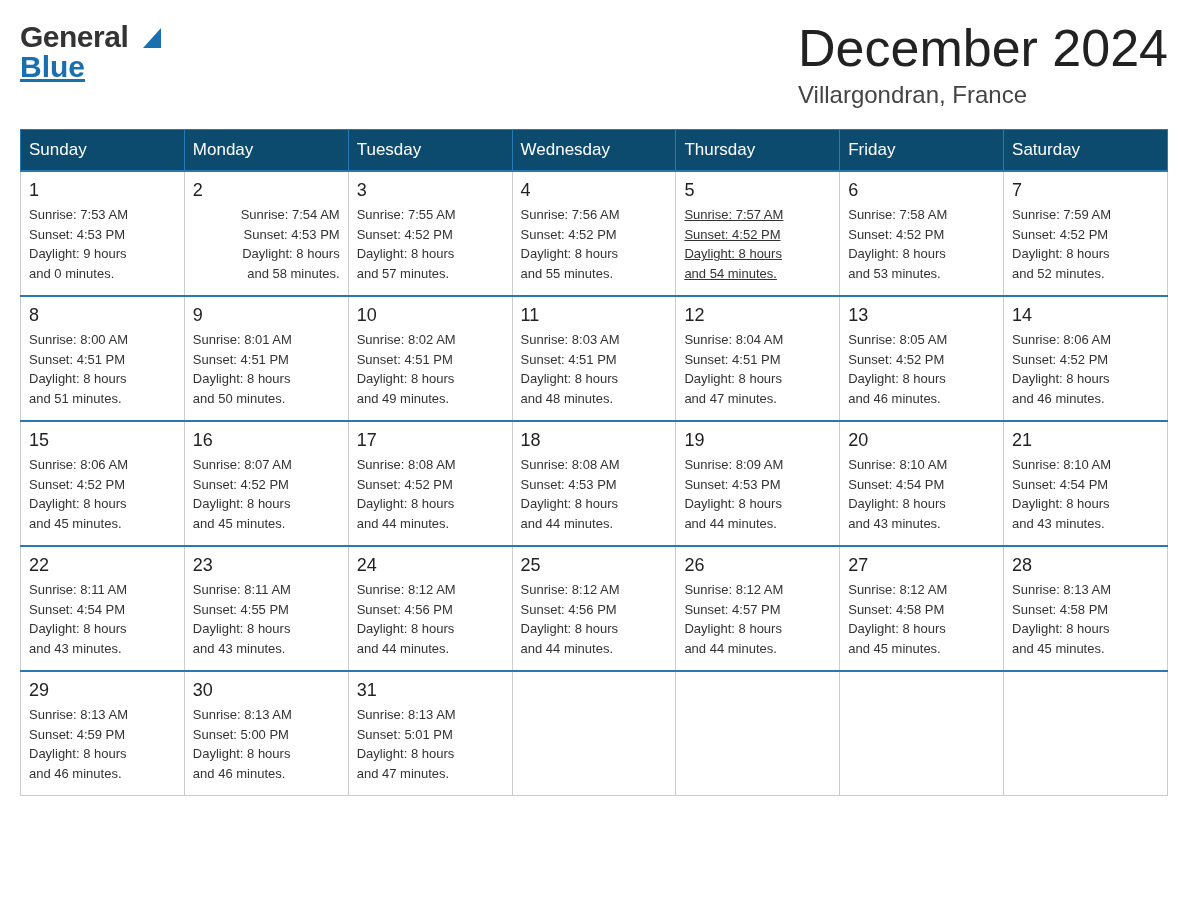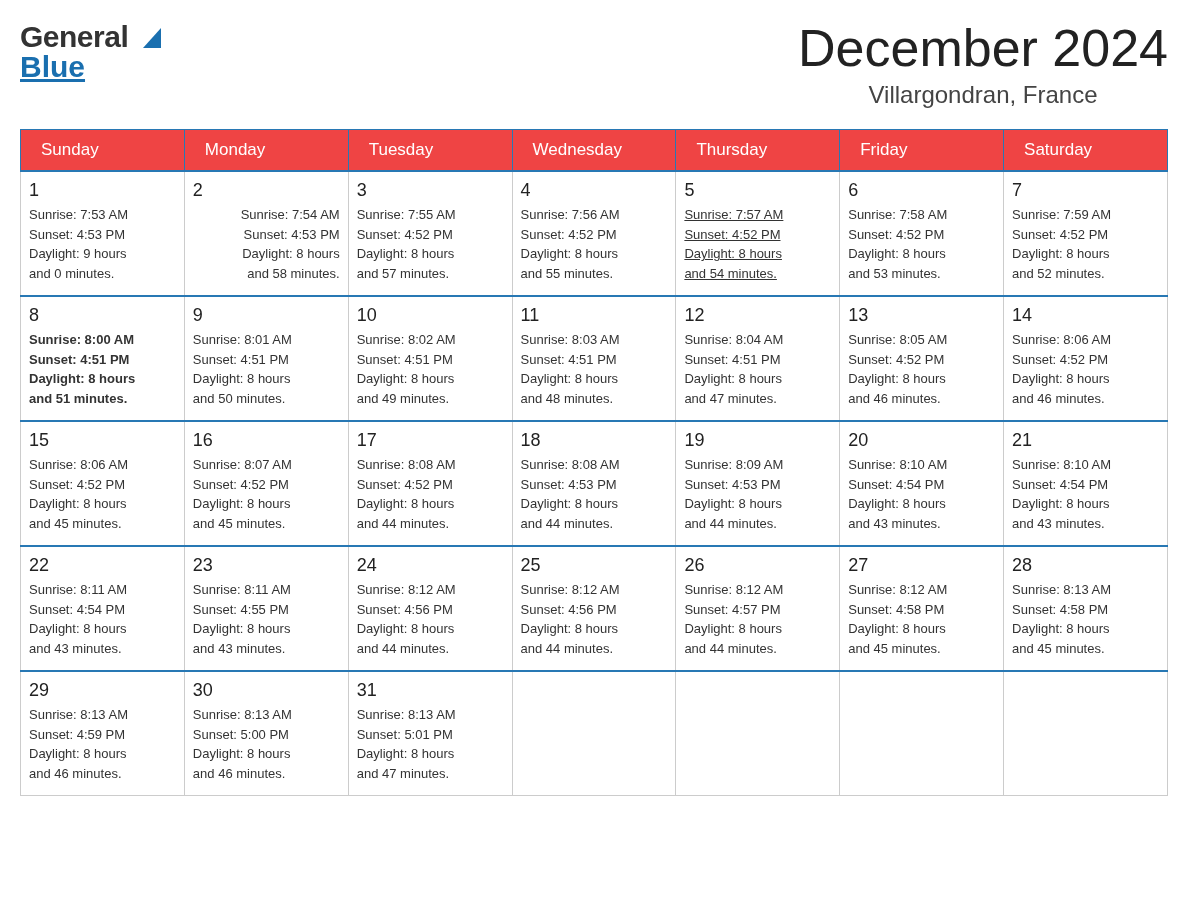--- a/index.html
+++ b/index.html
@@ -10,42 +10,42 @@
       min-height: 918px;
       padding: 20px;
     }
     .header {
       display: flex;
       justify-content: space-between;
       align-items: flex-start;
       margin-bottom: 20px;
     }
     .title-block {
-      text-align: center;
+      text-align: left;
     }
     .calendar-title {
       font-size: 52px;
       font-weight: normal;
       color: #222;
       line-height: 1.1;
     }
     .calendar-subtitle {
       font-size: 24px;
       color: #444;
       margin-top: 4px;
     }
     table {
       width: 100%;
       border-collapse: collapse;
       table-layout: fixed;
     }
     thead tr th {
-      background-color: #ef4444;
+      background-color: #0c4a6e;
       color: #fff;
-      padding: 10px 20px;
+      padding: 10px 8px;
       font-size: 17px;
       font-weight: normal;
       text-align: left;
       border: 1px solid #2878b4;
     }
     tbody tr td {
       vertical-align: top;
       padding: 8px 8px 12px 8px;
       border: 1px solid #ccc;
       border-top: 2px solid #2878b4;
@@ -174,21 +174,21 @@
           <span class="day-num">7</span>
           <div class="day-info" style="white-space: pre-line;">Sunrise: 7:59 AM
 Sunset: 4:52 PM
 Daylight: 8 hours
 and 52 minutes.</div>
         </td>
       </tr>
       <tr>
         <td>
           <span class="day-num">8</span>
-          <div class="day-info" style="white-space: pre-line; font-weight: bold;">Sunrise: 8:00 AM
+          <div class="day-info" style="white-space: pre-line;">Sunrise: 8:00 AM
 Sunset: 4:51 PM
 Daylight: 8 hours
 and 51 minutes.</div>
         </td>
         <td>
           <span class="day-num">9</span>
           <div class="day-info" style="white-space: pre-line;">Sunrise: 8:01 AM
 Sunset: 4:51 PM
 Daylight: 8 hours
 and 50 minutes.</div>

